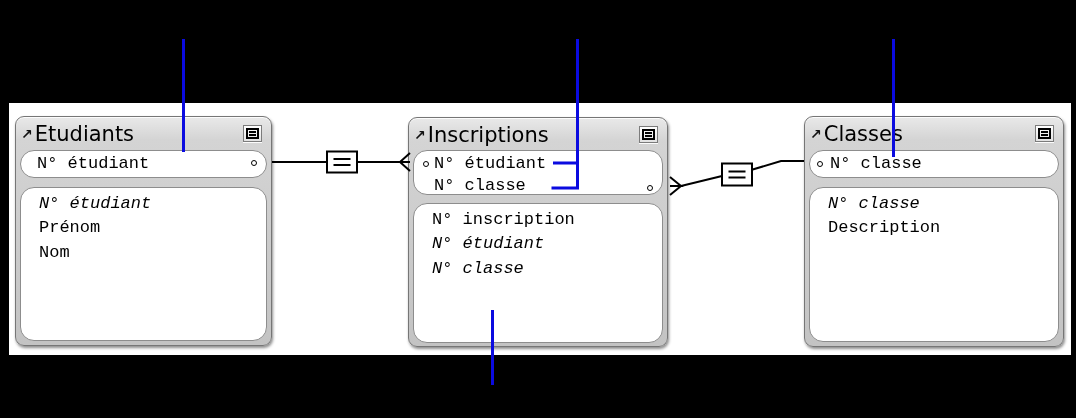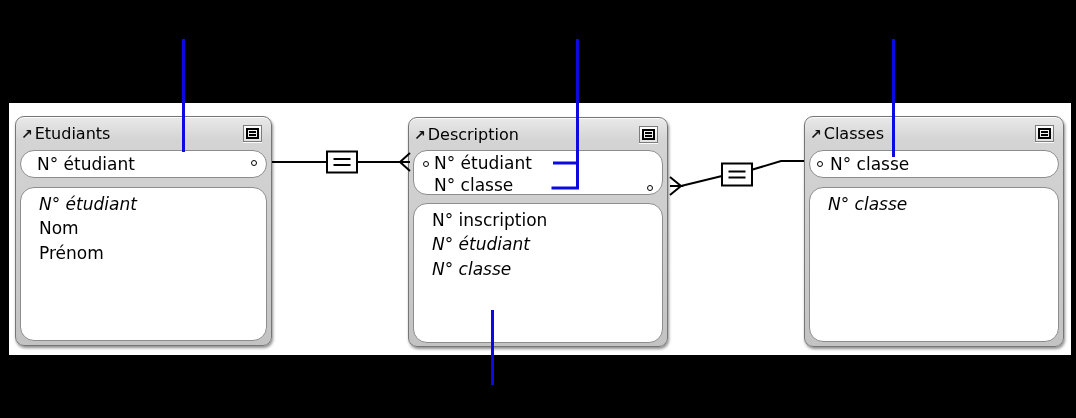--- a/index.html
+++ b/index.html
@@ -30,21 +30,21 @@
 
   .titlebar {
     position: absolute; top: 0; left: 0; right: 0; height: 33px;
     display: flex; align-items: center;
     padding: 0 9px 0 5px;
   }
   .ne-arrow {
     font-size: 14px; font-weight: bold; line-height: 1;
     margin-right: 2px; color: #111;
   }
-  .tbl-title { font-size: 16px; color: #000; white-space: nowrap; }
+  .tbl-title { font-size: 21px; color: #000; white-space: nowrap; }
 
   .collapse {
     margin-left: auto;
     width: 17px; height: 15px;
     background: linear-gradient(180deg, #ffffff, #e2e2e2);
     border: 1px solid #7c7c7c;
     box-shadow: 0 1px 0 rgba(255,255,255,0.9);
     display: flex; align-items: center; justify-content: center;
   }
   .collapse-icon {
@@ -52,20 +52,21 @@
     border: 2px solid #000;
     display: flex; flex-direction: column; justify-content: space-evenly;
   }
   .collapse-icon i { display: block; height: 1.5px; background: #000; margin: 0 1px; }
 
   .keybox, .fieldsbox {
     position: absolute; left: 4px; right: 4px;
     background: #fff;
     border: 1px solid #8d8d8d;
     border-radius: 14px;
+    font-family: Liberation Mono, monospace;
   }
   .t1 .keybox { top: 33px; height: 26px; }
   .t2 .keybox { top: 32px; height: 43px; }
   .t3 .keybox { top: 33px; height: 26px; }
 
   .keyrow { font-size: 17px; color: #000; white-space: nowrap; }
   .t1 .keyrow, .t3 .keyrow { line-height: 26px; }
   .t2 .keyrow { line-height: 21.5px; }
   .t2 .keyrow:first-child { padding-top: 2px; }
   .t1 .keyrow { padding-left: 16px; }
@@ -119,29 +120,29 @@
             <i></i>
           </span>
       </span>
     </div>
     <div class="keybox">
       <div class="keyrow">N° étudiant</div>
       <span class="dot dot-r"></span>
     </div>
     <div class="fieldsbox">
       <div class="fieldrow italic">N° étudiant</div>
+      <div class="fieldrow">Prénom</div>
       <div class="fieldrow">Nom</div>
-      <div class="fieldrow">Prénom</div>
     </div>
   </div>
 
   <div class="table t2">
     <div class="titlebar">
       <span class="ne-arrow">↗</span>
-      <span class="tbl-title">Description</span>
+      <span class="tbl-title">Inscriptions</span>
       <span class="collapse">
         <span class="collapse-icon">
             <i></i>
             <i></i>
           </span>
       </span>
     </div>
     <div class="keybox">
       <div class="keyrow">N° étudiant</div>
       <div class="keyrow">N° classe</div>
@@ -165,20 +166,21 @@
             <i></i>
           </span>
       </span>
     </div>
     <div class="keybox">
       <div class="keyrow">N° classe</div>
       <span class="dot dot-l"></span>
     </div>
     <div class="fieldsbox">
       <div class="fieldrow italic">N° classe</div>
+      <div class="fieldrow">Description</div>
     </div>
   </div>
 
   <svg class="overlay" viewBox="0 0 1076 418">
 
     <path class="conn" d="M272 162 H326"></path>
     <path class="conn" d="M357 162 H400"></path>
     <path class="conn" d="M410 153 L400 162 L410 162 M400 162 L410 171"></path>
     <rect class="opbox" x="327" y="151.5" width="30" height="21"></rect>
     <path class="conn" d="M333.5 159 H350.5 M333.5 165 H350.5"></path>

